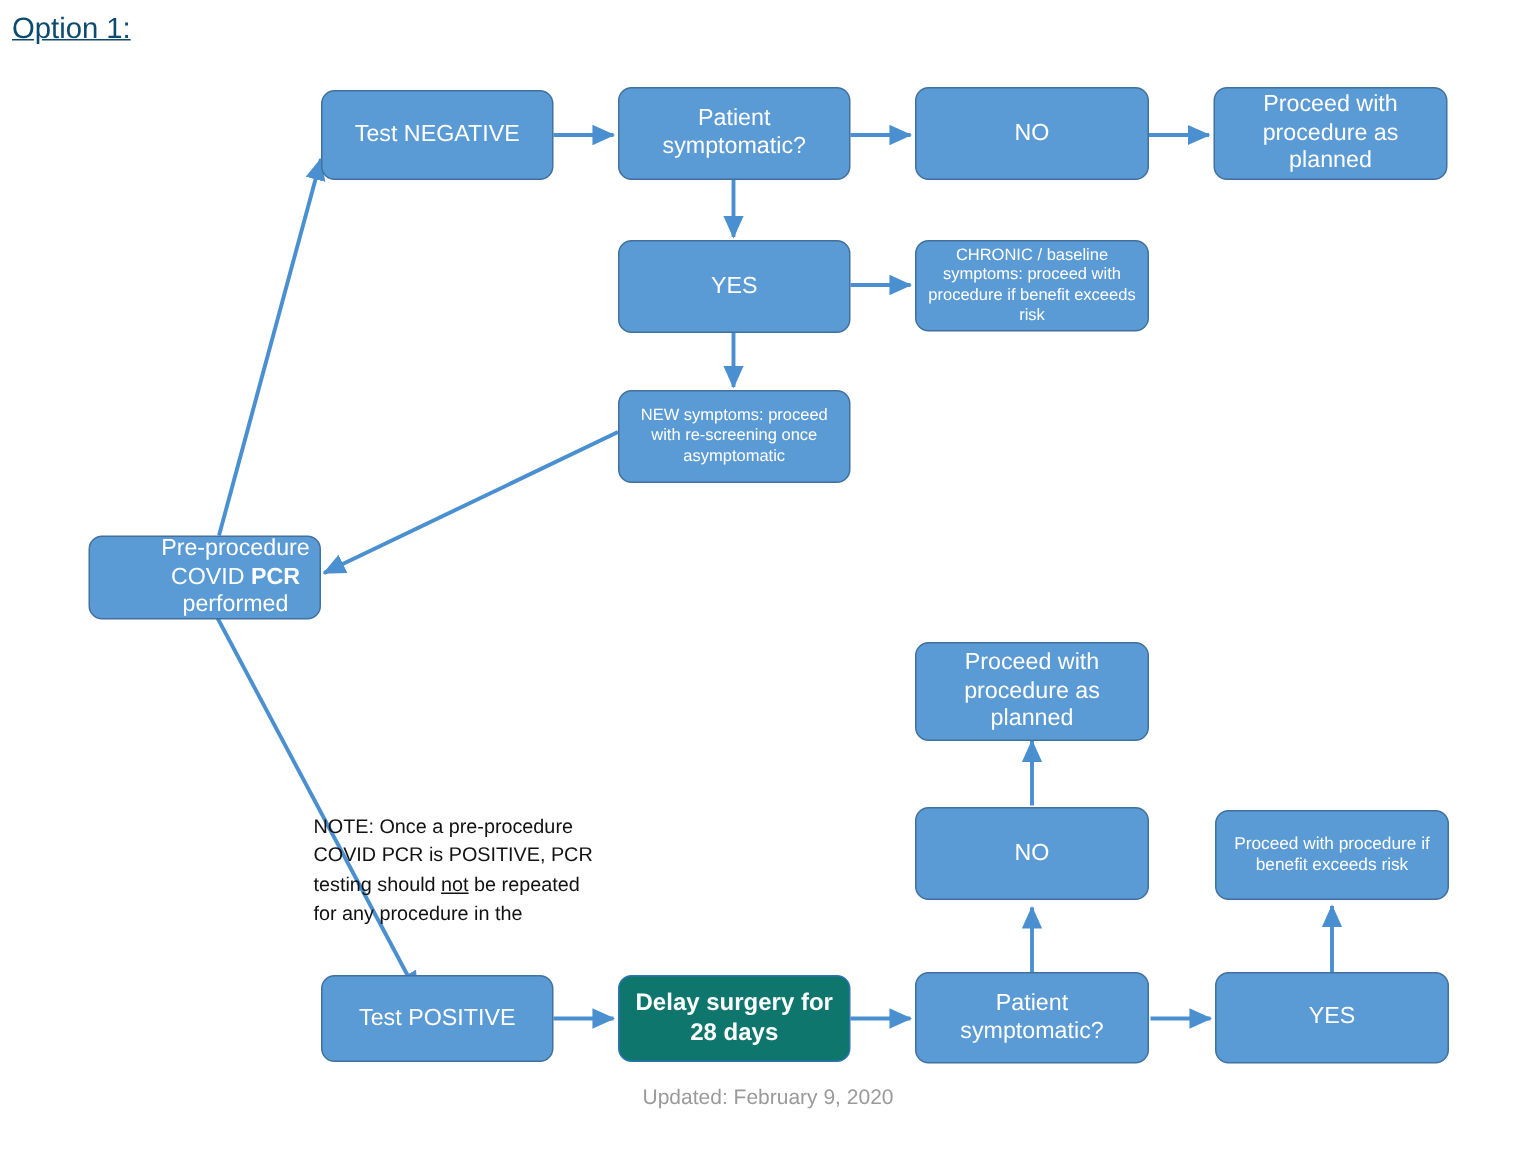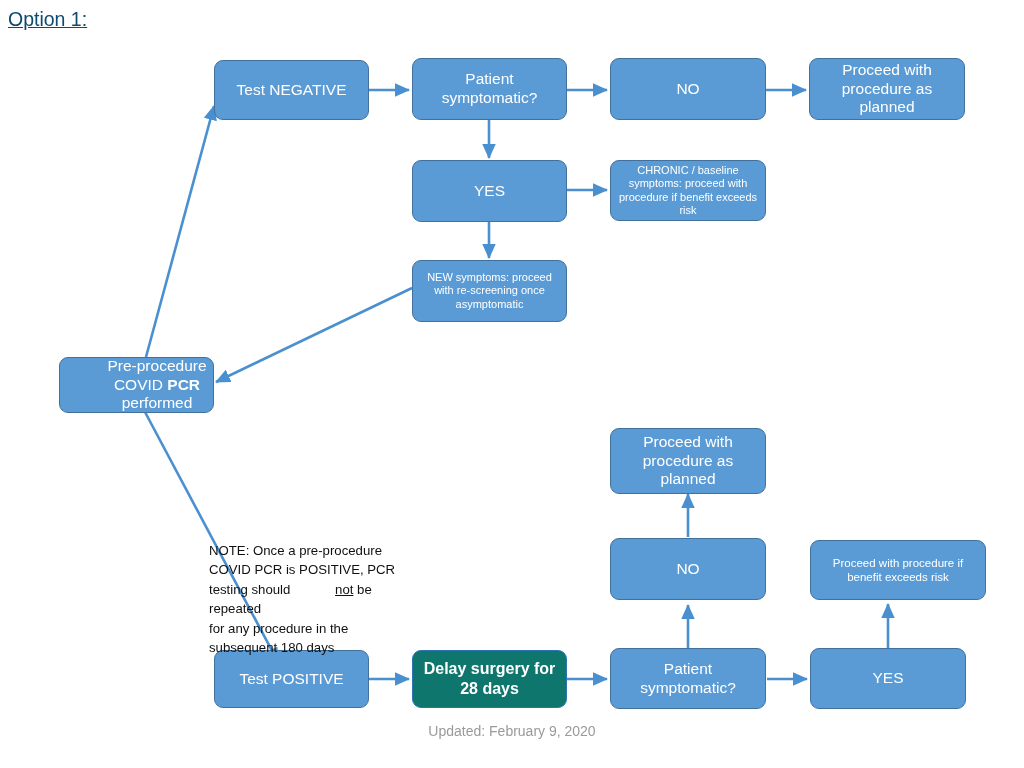--- a/index.html
+++ b/index.html
@@ -72,21 +72,21 @@
 
   .note-block {
     position: absolute;
     left: 209px;
     top: 541px;
     width: 200px;
     font-size: 13.2px;
     color: #111111;
     line-height: 1.47;
   }
-  .note-block .u { text-decoration: underline; margin-left: 41px; }
+  .note-block .u { text-decoration: underline; }
 
   .footer-note {
     position: absolute;
     left: 0;
     top: 723px;
     width: 1024px;
     text-align: center;
     font-size: 14px;
     color: #9a9a9a;
   }
@@ -191,27 +191,26 @@
   </div>
 
   <div class="node size-md" style="left:610px; top:428px; width:156px; height:66px;">
     <span class="label">Proceed with procedure as planned</span>
   </div>
 
   <div class="node size-md" style="left:810px; top:648px; width:156px; height:61px;">
     <span class="label">YES</span>
   </div>
 
-  <div class="node size-sm" style="left:810px; top:540px; width:176px; height:60px;">
+  <div class="node size-sm" style="left:810px; top:540px; width:156px; height:60px;">
     <span class="label">Proceed with procedure if benefit exceeds risk</span>
   </div>
 
   <div class="note-block">
     <div>NOTE: Once a pre-procedure</div>
     <div>COVID PCR is POSITIVE, PCR</div>
     <div><span>testing should </span><span class="u">not</span><span> be repeated</span></div>
     <div>for any procedure in the</div>
-    <div>subsequent 180 days</div>
   </div>
 
   <div class="footer-note">Updated: February 9, 2020</div>
 
 </div>
 
 </body></html>

